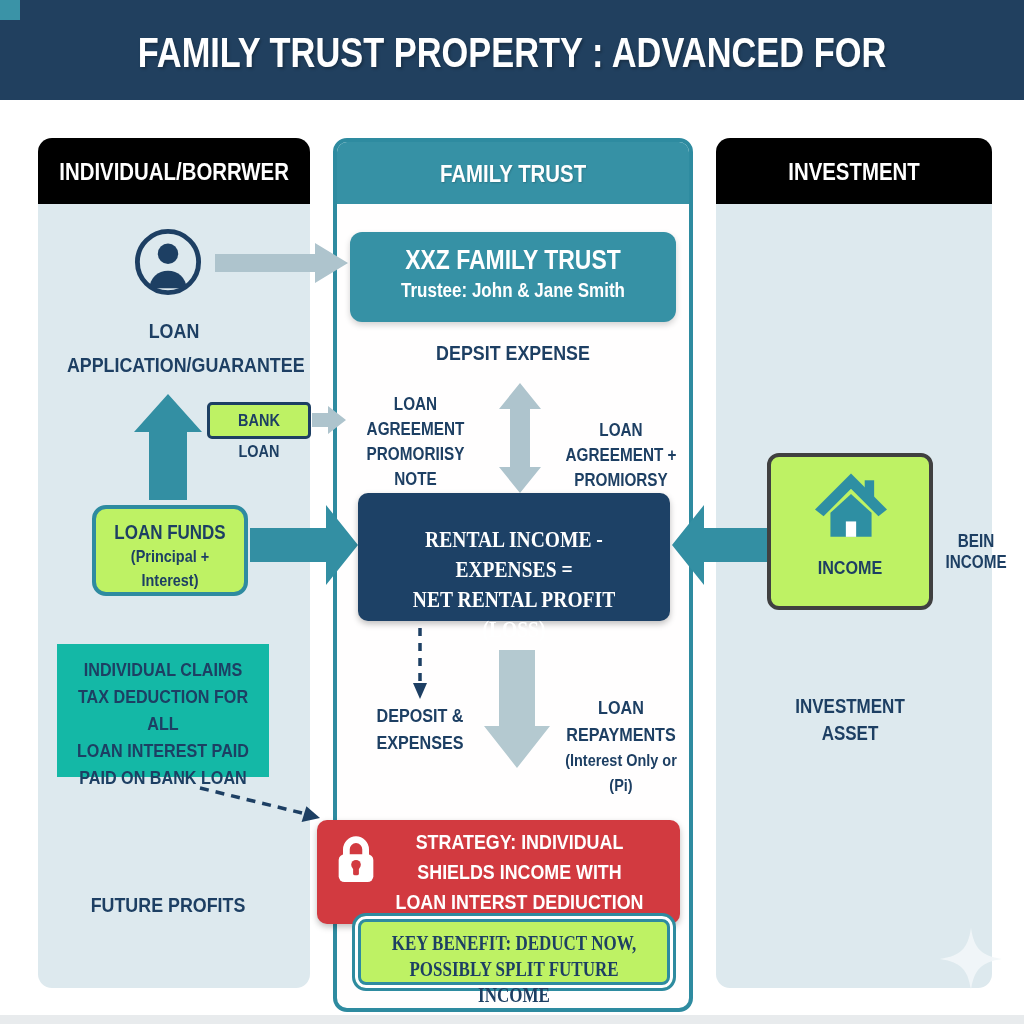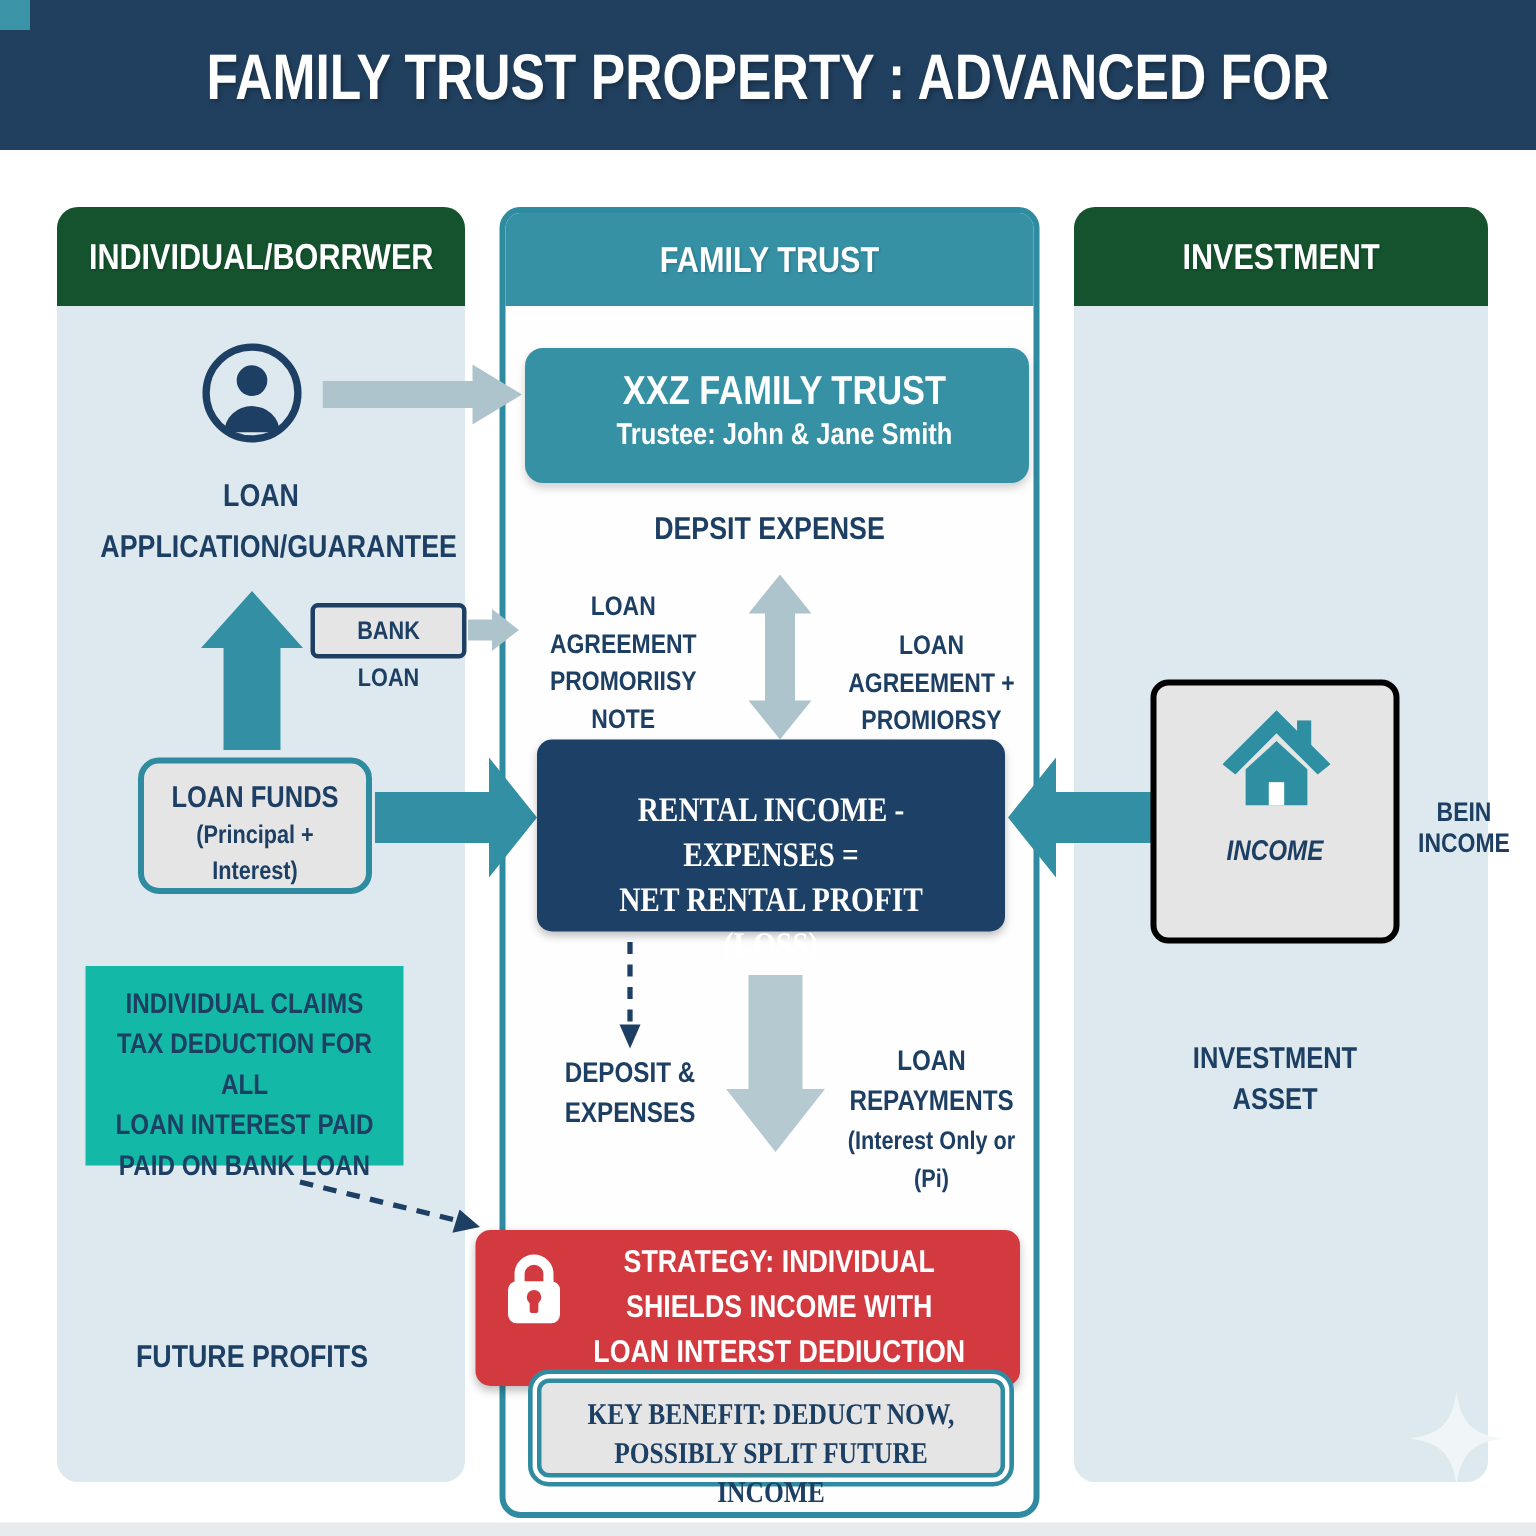--- a/index.html
+++ b/index.html
@@ -7,32 +7,32 @@
           font-family:"Liberation Sans",sans-serif;}
   .abs{position:absolute;}
   .cond{transform:scaleX(0.85);transform-origin:50% 50%;}
   .t{color:#1d3f63;font-weight:bold;text-align:center;}
   .white{color:#ffffff;}
   .titlebar{left:0;top:0;width:1024px;height:100px;background:#21405f;}
   .title-text{left:0;top:0;width:1024px;height:100px;line-height:104px;text-align:center;
               color:#fff;font-weight:bold;font-size:43px;letter-spacing:0px;
               transform:scaleX(0.8);transform-origin:50% 50%;text-shadow:2px 2px 3px rgba(0,0,0,.25);}
   .corner{left:0;top:0;width:20px;height:20px;background:#3a93a7;}
-  .colhead{height:66px;background:#14532d;border-radius:14px 14px 0 0;line-height:68px;
+  .colhead{height:66px;background:#000000;border-radius:14px 14px 0 0;line-height:68px;
            text-align:center;color:#fff;font-weight:bold;font-size:24px;text-shadow:1px 1px 2px rgba(0,0,0,.2);}
   .colbody{background:#dde9ee;border-radius:0 0 14px 14px;}
   .midcol{left:333px;top:138px;width:360px;height:874px;border:4px solid #2e8ba0;
           border-radius:14px;box-sizing:border-box;background:#fffefe;}
   .midhead{left:0;top:0;width:352px;height:62px;background:#3691a5;border-radius:10px 10px 0 0;
            line-height:64px;text-align:center;color:#fff;font-weight:bold;font-size:24px;
            text-shadow:1px 1px 2px rgba(0,0,0,.2);}
   .tealbox{background:#3691a5;border-radius:12px;box-shadow:0 3px 6px rgba(0,0,0,.18);}
   .navybox{background:#1d4166;border-radius:10px;box-shadow:0 3px 6px rgba(0,0,0,.25);}
   .redbox{background:#d23a40;border-radius:10px;box-shadow:0 3px 6px rgba(0,0,0,.25);}
-  .whitebox{background:#e5e5e5;box-sizing:border-box;}
+  .whitebox{background:#bef264;box-sizing:border-box;}
   .benefit{border:3px solid #2e8ba0;border-radius:14px;
            box-shadow:inset 0 0 0 3px #ffffff, inset 0 0 0 6px #2e8ba0;font-family:Liberation Serif, serif;}
   .footer{left:0;top:1015px;width:1024px;height:9px;background:#e8ebed;}
 </style>
 </head>
 <body>
 
 <div class="canvas">
 
   <div class="abs titlebar"></div>
@@ -100,21 +100,21 @@
     </div>
   </div>
 
   <svg class="abs" style="left:196px;top:780px;" width="130" height="50" viewBox="0 0 130 50">
     <line x1="4" y1="8" x2="106" y2="33" stroke="#1d3f63" stroke-width="3.5" stroke-dasharray="9 7"></line>
     <polygon points="124,38 105.6,41.9 110.4,26.3" fill="#1d3f63"></polygon>
   </svg>
 
   <div class="abs t cond" style="left:48px;top:893px;width:240px;font-size:21px;">FUTURE PROFITS</div>
 
-  <div class="abs tealbox" style="left:350px;top:232px;width:326px;height:90px;padding-left:10px;">
+  <div class="abs tealbox" style="left:350px;top:232px;width:326px;height:90px;">
     <div class="t cond white" style="margin-top:12px;font-size:27px;line-height:32px;">XXZ FAMILY TRUST</div>
     <div class="t cond white" style="font-size:20px;line-height:28px;font-weight:600;">Trustee: John &amp; Jane Smith</div>
   </div>
 
   <div class="abs t cond" style="left:363px;top:341px;width:300px;font-size:21px;">DEPSIT EXPENSE</div>
 
   <div class="abs t cond" style="left:338px;top:392px;width:155px;font-size:18px;line-height:25px;">
     <div>LOAN AGREEMENT</div>
     <div>PROMORIISY NOTE</div>
   </div>
@@ -172,21 +172,21 @@
     <div class="t cond" style="margin-top:14px;font-size:20px;line-height:26px;">
       <div>KEY BENEFIT: DEDUCT NOW,</div>
       <div>POSSIBLY SPLIT FUTURE INCOME</div>
     </div>
   </div>
 
   <svg class="abs" style="left:672px;top:505px;" width="96" height="80" viewBox="0 0 96 80">
     <polygon points="96,23 32,23 32,0 0,40 32,80 32,57 96,57" fill="#338fa3"></polygon>
   </svg>
 
-  <div class="abs whitebox" style="left:767px;top:453px;width:166px;height:176px;border:4px solid #000000;border-radius:12px;font-style:italic;">
+  <div class="abs whitebox" style="left:767px;top:453px;width:166px;height:157px;border:4px solid #404040;border-radius:12px;">
     <svg class="abs" style="left:44px;top:16px;" width="72" height="66" viewBox="0 0 84 76">
       <rect x="58" y="8" width="11" height="22" fill="#2e8fa3"></rect>
       <polygon points="42,0 0,42 10,50 42,18 74,50 84,42" fill="#2e8fa3"></polygon>
       <polygon points="18,46 42,24 66,46 66,74 18,74" fill="#2e8fa3"></polygon>
       <rect x="36" y="56" width="12" height="18" fill="#ffffff"></rect>
     </svg>
     <div class="abs t cond" style="left:0;top:100px;width:158px;font-size:19px;">INCOME</div>
   </div>
 
   <div class="abs t cond" style="left:928px;top:531px;width:96px;font-size:18px;">BEIN INCOME</div>

